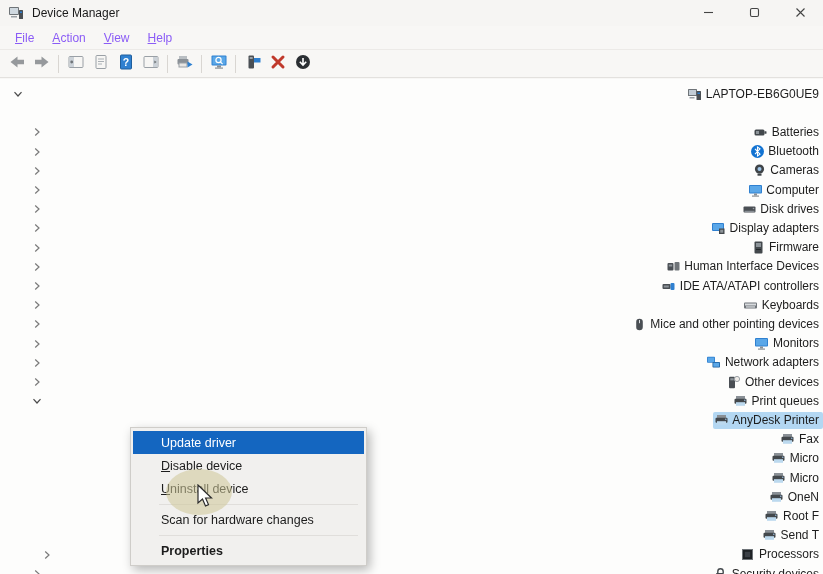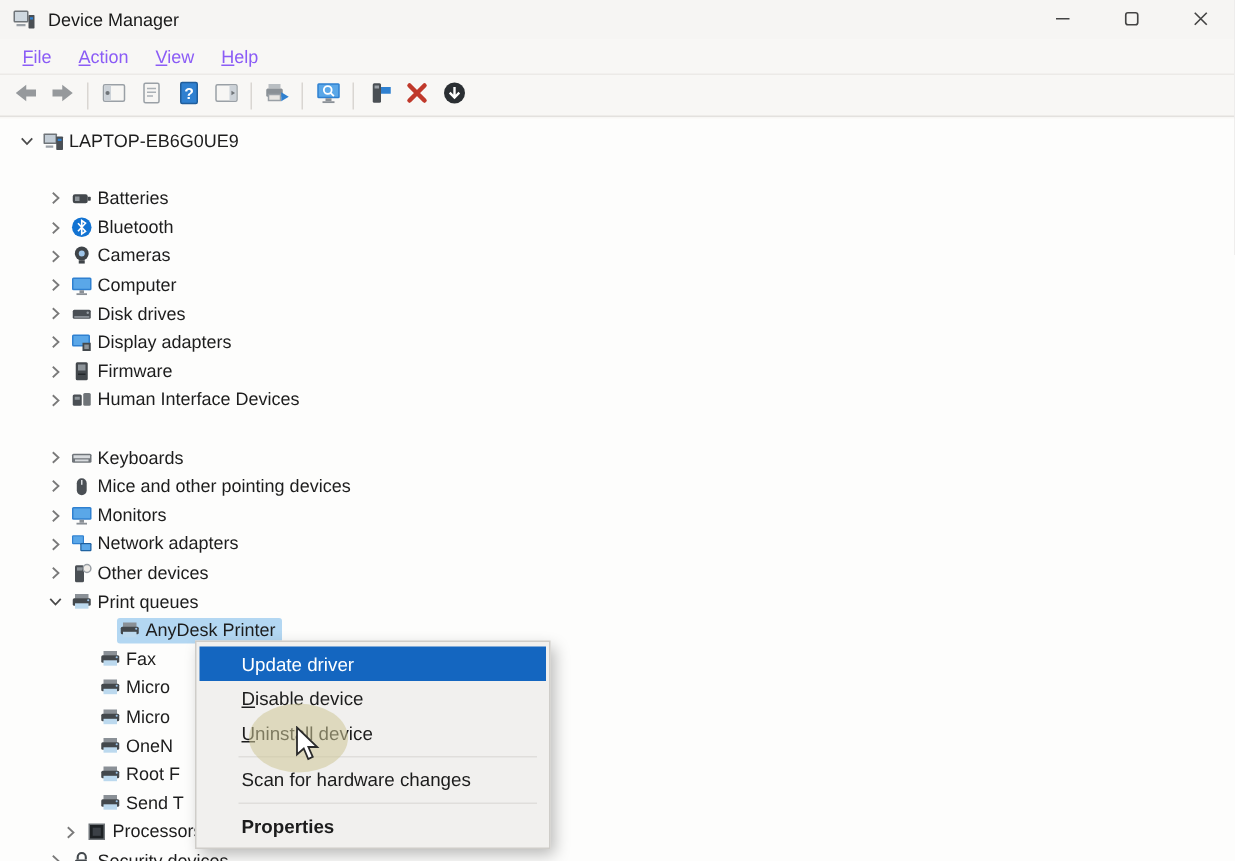--- a/index.html
+++ b/index.html
@@ -43,21 +43,21 @@
     background:transparent; border:1px solid transparent; border-radius:2px;
   }
   .tb-sep { width:1px; height:18px; background:#d9d6d2; margin:0 4px; }
   
   .tree-area {
     position:absolute; top:79px; left:0; right:0; bottom:0;
     background:#fdfdfc; overflow:hidden;
   }
   .tree-row {
     position:absolute; left:0; right:0; height:20px;
-    display:flex; align-items:center; white-space:nowrap;
+    display:flex; align-items:center; white-space:nowrap;justify-content:space-between;
   }
   .expander {
     width:19px; height:19px; display:flex; align-items:center; justify-content:center;
     flex:0 0 auto;
   }
   .node-icon { width:16px; height:16px; flex:0 0 auto; display:flex; align-items:center; justify-content:center; }
   .node-label { padding:1px 4px 2px 3px; color:#1d1d1d; }
   .node-core { display:flex; align-items:center; border-radius:2px; }
   .node-core.selected { background:#b3d7f2;margin-left:13px; }
   
@@ -358,20 +358,37 @@
           <span class="node-icon">
             <svg width="15" height="15" viewBox="0 0 15 15">
               <rect x="1.5" y="4" width="6" height="7.5" rx="1" fill="#4a4f54"></rect>
               <rect x="8.5" y="3" width="5" height="8.5" rx="1" fill="#6f7478"></rect>
               <rect x="2.8" y="5.5" width="3.4" height="2" fill="#8d9499"></rect>
             </svg>
           </span>
           <span class="node-label">Human Interface Devices</span>
         </span>
       </div>
+      <div class="tree-row" style="top: 197px; padding-left: 27px;">
+        <span class="expander">
+          <svg width="12" height="12" viewBox="0 0 12 12">
+            <path d="M4.2 2.5L8 6l-3.8 3.5" stroke="#7a7a7a" stroke-width="1.2" fill="none"></path>
+          </svg>
+        </span>
+        <span class="node-core">
+          <span class="node-icon">
+            <svg width="15" height="15" viewBox="0 0 15 15">
+              <rect x="1.5" y="5" width="8" height="5" rx="1" fill="#4a4f54"></rect>
+              <rect x="9.5" y="4" width="4" height="7" rx="1" fill="#2f80d0"></rect>
+              <rect x="2.8" y="6.5" width="5" height="2" fill="#8d9499"></rect>
+            </svg>
+          </span>
+          <span class="node-label">IDE ATA/ATAPI controllers</span>
+        </span>
+      </div>
       <div class="tree-row" style="top: 216.2px; padding-left: 27px;">
         <span class="expander">
           <svg width="12" height="12" viewBox="0 0 12 12">
             <path d="M4.2 2.5L8 6l-3.8 3.5" stroke="#7a7a7a" stroke-width="1.2" fill="none"></path>
           </svg>
         </span>
         <span class="node-core">
           <span class="node-icon">
             <svg width="15" height="15" viewBox="0 0 15 15">
               <rect x="1" y="4.5" width="13" height="6" rx="1" fill="#70757a"></rect>

